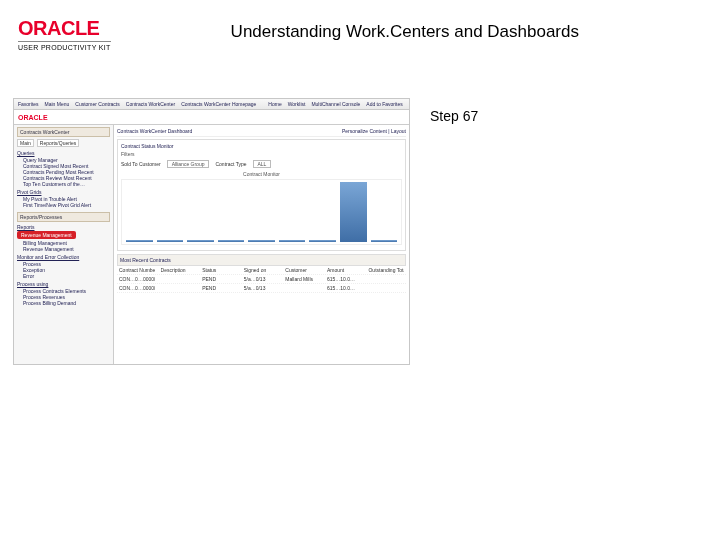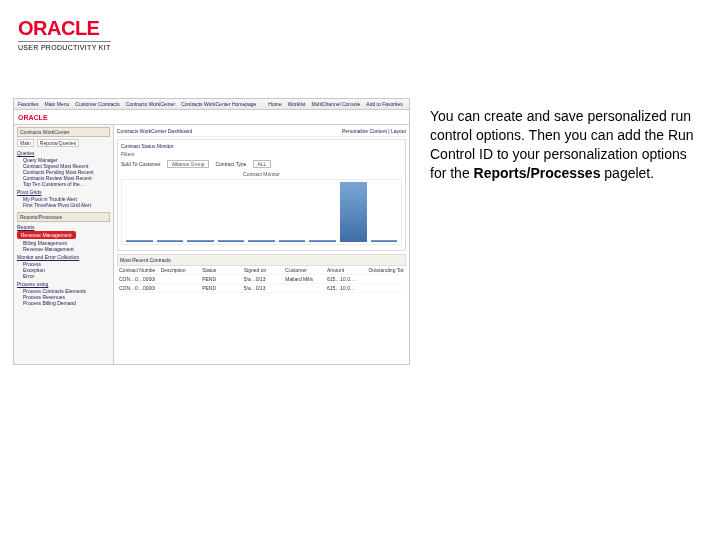--- a/index.html
+++ b/index.html
@@ -159,20 +159,21 @@
 </style>
 </head>
 <body>
 <div class="page">
 
 <div class="logo-block">
   <div class="oracle-logo">ORACLE</div>
   <div class="oracle-sub">USER PRODUCTIVITY KIT</div>
 </div>
 
+<div class="page-title">Understanding Work.Centers and Dashboards</div>
 
 <div class="shot">
   <div class="topbar">
     <span>Favorites</span>
     <span>Main Menu</span>
     <span>Customer Contracts</span>
     <span>Contracts WorkCenter</span>
     <span>Contracts WorkCenter Homepage</span>
     <span class="sp"></span>
     <span>Home</span>
@@ -272,18 +273,16 @@
             <span>5/a…0/13</span>
             <span></span>
             <span>615…10.0…</span>
             <span></span>
       </div>
     </div>
   </div>
 </div>
 
 <div class="instr">
-  <div class="para">
-    <span>You can create and save personalized run control options. Then you can add the Run Control ID to your personalization options for the </span><span class="bold">Reports/Processes</span><span> pagelet.</span>
-  </div>
+  <div class="step-label">Step 67</div>
 </div>
 
 </div>
 
 </body></html>

